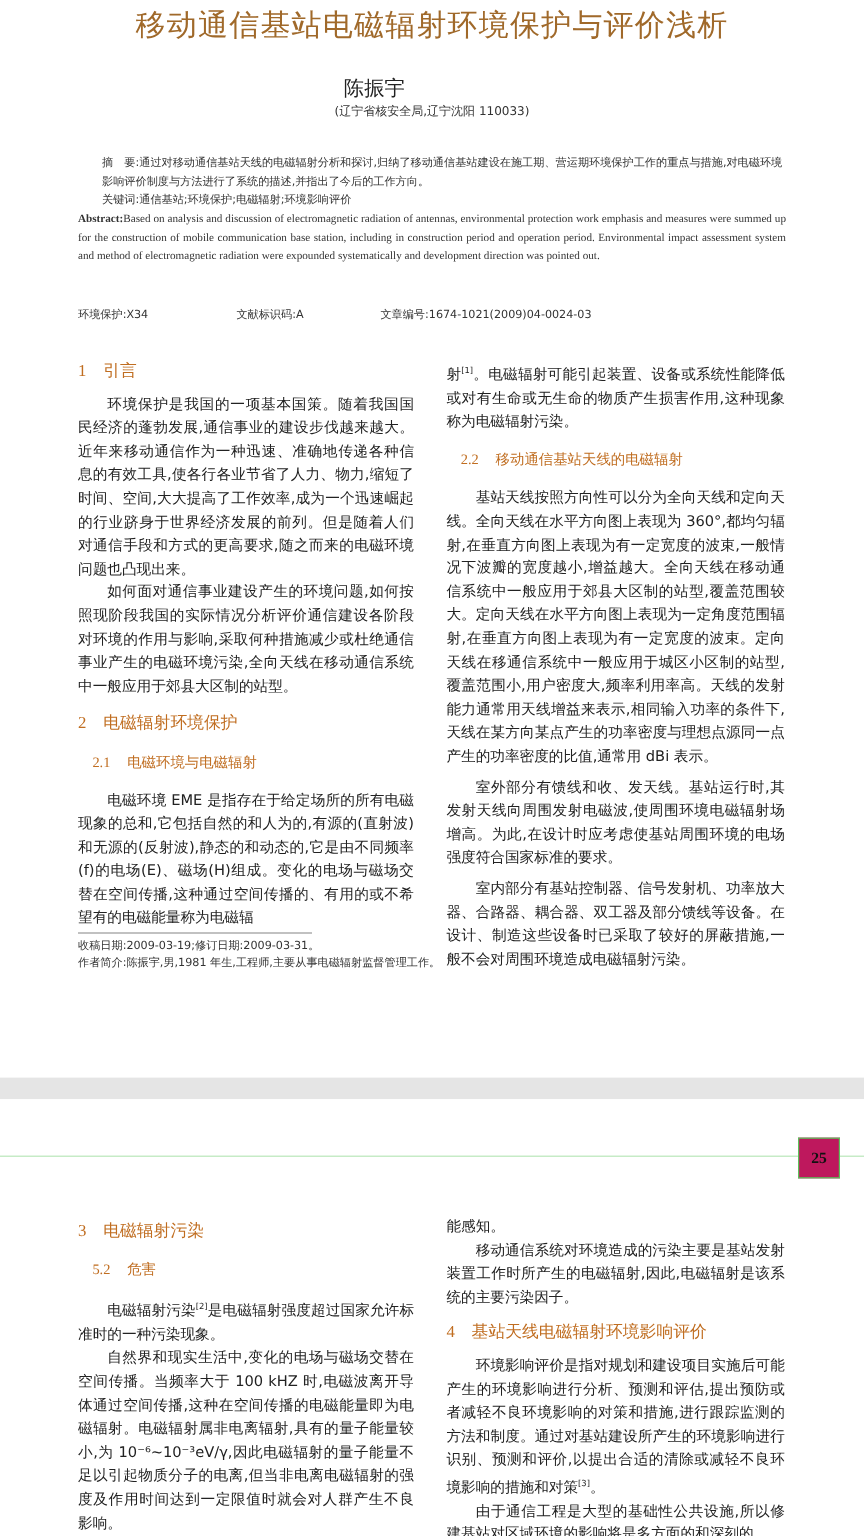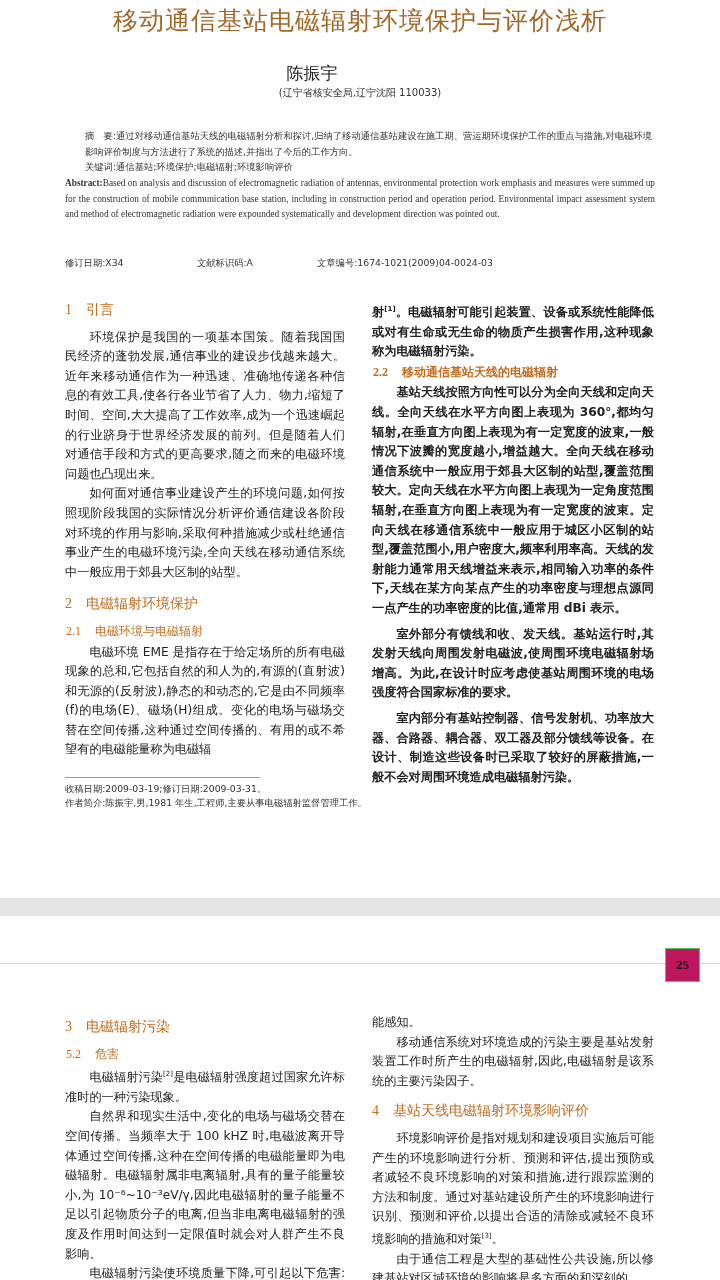--- a/index.html
+++ b/index.html
@@ -12,21 +12,21 @@
   .author{position:absolute;top:62px;left:0;width:624px;text-align:center;font-size:17px;color:#222;}
   .affil{position:absolute;top:86px;left:0;width:720px;text-align:center;font-size:10px;color:#333;}
   .abs{position:absolute;left:65px;width:590px;font-size:9.3px;line-height:15.5px;color:#333;}
   .abs .ind{padding-left:20px;}
   .abs-en{font-family:"Liberation Serif",serif;font-size:9.3px;text-align:justify;}
   .abs b{font-family:"Liberation Serif",serif;}
   .meta-row{display:flex;}
   .col{position:absolute;font-size:12.2px;line-height:19.6px;color:#222;text-align:justify;}
   .col p{margin:0;text-indent:2em;}
   .h1{color:#c06d20;font-size:14px;margin:8px 0 8px 0;text-indent:0 !important;}
-  .h2{color:#c06d20;font-size:12px;margin:1px;text-indent:0 !important;}
+  .h2{color:#c06d20;font-size:12px;margin:12px;text-indent:0 !important;}
   .h1 .num,.h2 .num{font-family:"Liberation Serif",serif;margin-right:14px;}
   sup{font-size:7px;}
   .rule{position:absolute;left:65px;width:195px;height:1px;background:#999;}
   .foot{position:absolute;left:65px;font-size:9.3px;line-height:14px;color:#333;}
   .pn-line{position:absolute;top:47px;left:0;width:720px;height:1px;background:#b8e6b8;}
   .pn{position:absolute;top:32px;left:665px;width:33px;height:32px;border:1.5px solid #5bc25b;background:#be185d;font-family:"Liberation Serif",serif;font-weight:bold;font-size:13px;text-align:center;line-height:32px;color:#111;}
 </style>
 </head>
 <body>
 
@@ -36,35 +36,35 @@
   <div class="affil">(辽宁省核安全局,辽宁沈阳 110033)</div>
 
   <div class="abs" style="top:128px;">
     <div class="ind"><span>摘　要:</span><span>通过对移动通信基站天线的电磁辐射分析和探讨,归纳了移动通信基站建设在施工期、营运期环境保护工作的重点与措施,对电磁环境影响评价制度与方法进行了系统的描述,并指出了今后的工作方向。</span></div>
     <div class="ind"><span>关键词:</span><span>通信基站;环境保护;电磁辐射;环境影响评价</span></div>
   </div>
   <div class="abs abs-en" style="top:176px;">
     <b>Abstract:</b><span>Based on analysis and discussion of electromagnetic radiation of antennas, environmental protection work emphasis and measures were summed up for the construction of mobile communication base station, including in construction period and operation period. Environmental impact assessment system and method of electromagnetic radiation were expounded systematically and development direction was pointed out.</span>
   </div>
   <div class="abs meta-row" style="top:255px;">
-    <span style="width:132px;">修订日期:X34</span>
+    <span style="width:132px;">环境保护:X34</span>
     <span style="width:120px;">文献标识码:A</span>
     <span>文章编号:1674-1021(2009)04-0024-03</span>
   </div>
 
   <div class="col" style="left:65px;top:300px;width:280px;">
     <div class="h1" style="margin-top:0;"><span class="num">1</span><span>引言</span></div>
     <p>环境保护是我国的一项基本国策。随着我国国民经济的蓬勃发展,通信事业的建设步伐越来越大。近年来移动通信作为一种迅速、准确地传递各种信息的有效工具,使各行各业节省了人力、物力,缩短了时间、空间,大大提高了工作效率,成为一个迅速崛起的行业跻身于世界经济发展的前列。但是随着人们对通信手段和方式的更高要求,随之而来的电磁环境问题也凸现出来。</p>
     <p>如何面对通信事业建设产生的环境问题,如何按照现阶段我国的实际情况分析评价通信建设各阶段对环境的作用与影响,采取何种措施减少或杜绝通信事业产生的电磁环境污染,全向天线在移动通信系统中一般应用于郊县大区制的站型。</p>
     <div class="h1" style="margin-top:12px;"><span class="num">2</span><span>电磁辐射环境保护</span></div>
     <div class="h2"><span class="num">2.1</span><span>电磁环境与电磁辐射</span></div>
     <p>电磁环境 EME 是指存在于给定场所的所有电磁现象的总和,它包括自然的和人为的,有源的(直射波)和无源的(反射波),静态的和动态的,它是由不同频率(f)的电场(E)、磁场(H)组成。变化的电场与磁场交替在空间传播,这种通过空间传播的、有用的或不希望有的电磁能量称为电磁辐</p>
   </div>
 
-  <div class="col" style="left:372px;top:300px;width:282px;font-weight:bold;">
+  <div class="col" style="left:372px;top:300px;width:282px;">
     <p style="text-indent:0;"><span>射</span><sup>[1]</sup><span>。电磁辐射可能引起装置、设备或系统性能降低或对有生命或无生命的物质产生损害作用,这种现象称为电磁辐射污染。</span></p>
     <div class="h2"><span class="num">2.2</span><span>移动通信基站天线的电磁辐射</span></div>
     <p>基站天线按照方向性可以分为全向天线和定向天线。全向天线在水平方向图上表现为 360°,都均匀辐射,在垂直方向图上表现为有一定宽度的波束,一般情况下波瓣的宽度越小,增益越大。全向天线在移动通信系统中一般应用于郊县大区制的站型,覆盖范围较大。定向天线在水平方向图上表现为一定角度范围辐射,在垂直方向图上表现为有一定宽度的波束。定向天线在移通信系统中一般应用于城区小区制的站型,覆盖范围小,用户密度大,频率利用率高。天线的发射能力通常用天线增益来表示,相同输入功率的条件下,天线在某方向某点产生的功率密度与理想点源同一点产生的功率密度的比值,通常用 dBi 表示。</p>
     <p style="margin-top:6px;">室外部分有馈线和收、发天线。基站运行时,其发射天线向周围发射电磁波,使周围环境电磁辐射场增高。为此,在设计时应考虑使基站周围环境的电场强度符合国家标准的要求。</p>
     <p style="margin-top:6px;">室内部分有基站控制器、信号发射机、功率放大器、合路器、耦合器、双工器及部分馈线等设备。在设计、制造这些设备时已采取了较好的屏蔽措施,一般不会对周围环境造成电磁辐射污染。</p>
   </div>
 
   <div class="rule" style="top:777px;"></div>
   <div class="foot" style="top:782px;">
     <div>收稿日期:2009-03-19;修订日期:2009-03-31。</div>

